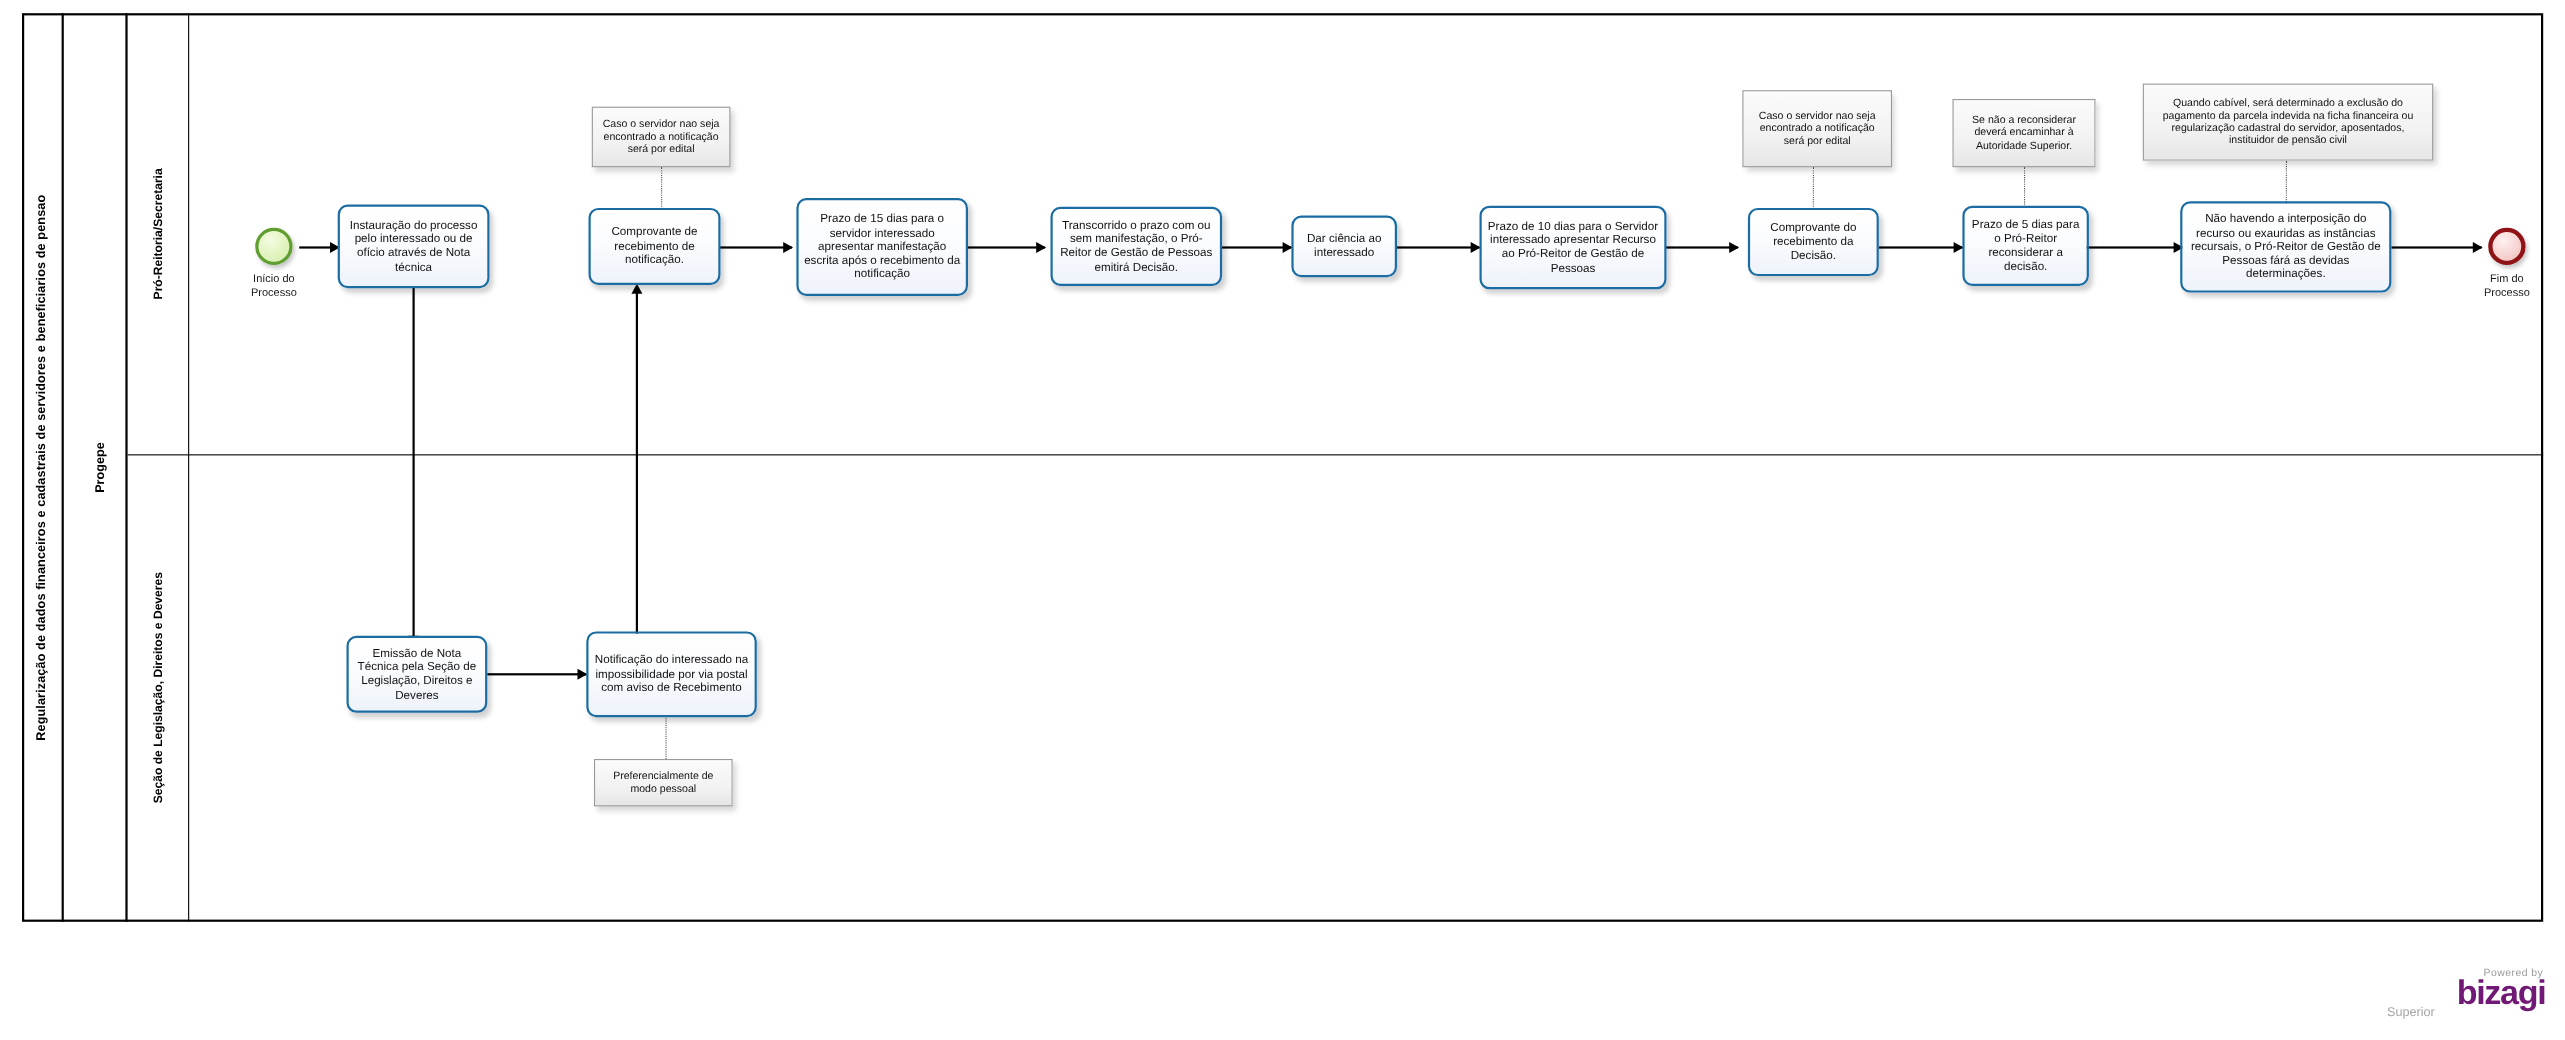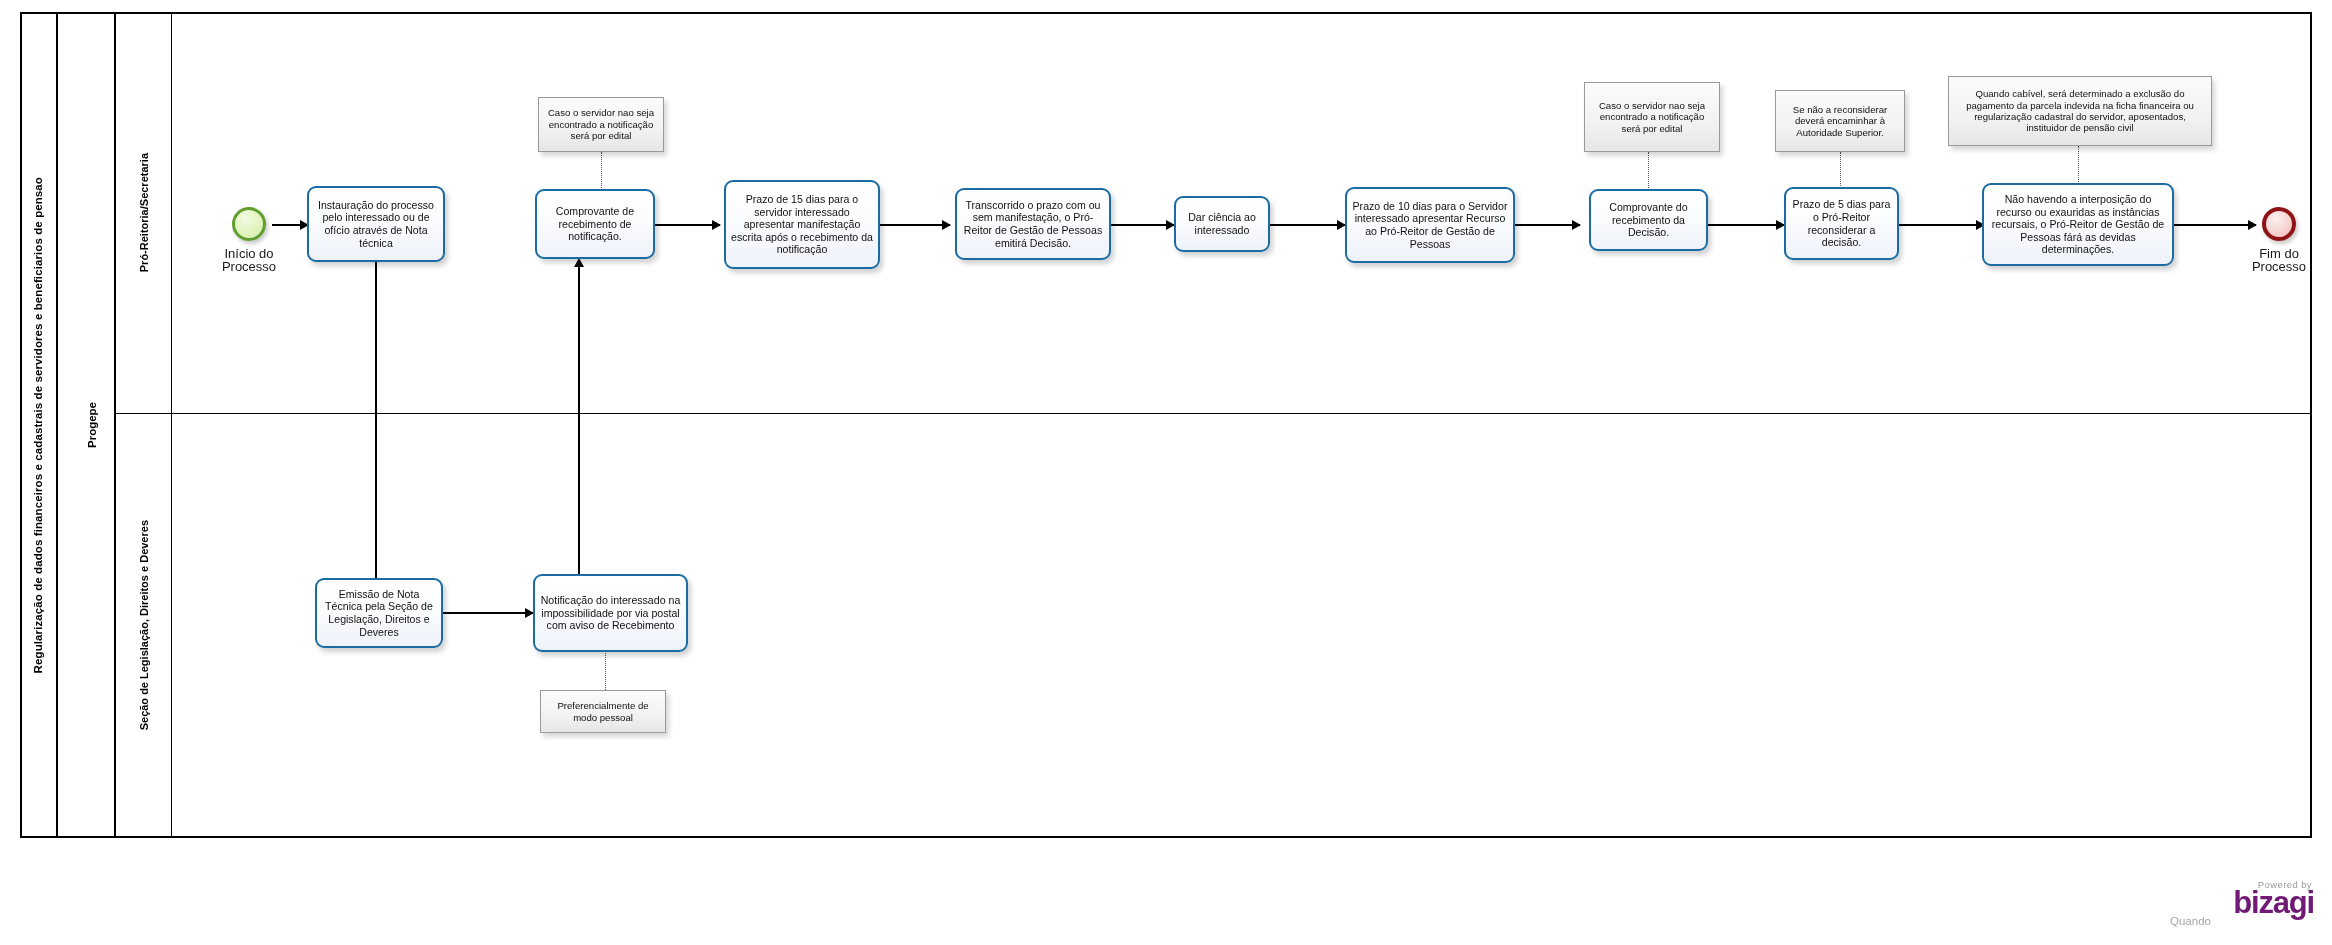--- a/index.html
+++ b/index.html
@@ -34,21 +34,21 @@
         height:0;border-top:1.5px solid #000;}
 
   
   .ev{position:absolute;border-radius:50%;box-sizing:border-box;}
   .ev-start{width:34px;height:34px;border:3px solid #5f9e2f;
         background:radial-gradient(circle at 38% 30%,#f4fbe4 0%,#e5f5c4 45%,#d2edaa 100%);
         box-shadow:2px 3px 4px rgba(0,0,0,.22);}
   .ev-end{width:34px;height:34px;border:4px solid #8e1216;
         background:radial-gradient(circle at 38% 30%,#fdf0ef 0%,#f7d7d5 50%,#f0bcb9 100%);
         box-shadow:2px 3px 4px rgba(0,0,0,.22);}
-  .ev-lbl{position:absolute;font-size:13px;line-height:12.5px;color:#1a1a1a;
+  .ev-lbl{position:absolute;font-size:10px;line-height:12.5px;color:#1a1a1a;
         text-align:center;width:90px;}
 
   
   .task{position:absolute;box-sizing:border-box;
         border:2.2px solid #1a6ca3;border-radius:9px;
         background:linear-gradient(180deg,#ffffff 0%,#fbfcfe 45%,#eef2fa 100%);
         box-shadow:3px 4px 5px rgba(0,0,0,.18);
         display:flex;align-items:center;justify-content:center;
         padding:3px 5px;}
   .task span{font-size:10.6px;line-height:12.6px;color:#111;text-align:center;
@@ -221,16 +221,16 @@
     <span>Quando cabível, será determinado a exclusão do pagamento da parcela indevida na ficha financeira ou regularização cadastral do servidor, aposentados, instituidor de pensão civil</span>
   </div>
 
   <div class="note" style="left:540px;top:690px;width:126px;height:43px;">
     <span>Preferencialmente de modo pessoal</span>
   </div>
 
   <div class="logo">
     <span class="pb">Powered by</span>
     <span class="bz">bizagi</span>
-    <span class="md">Quando</span>
+    <span class="md">Superior</span>
   </div>
 
 </div>
 
 </body></html>

